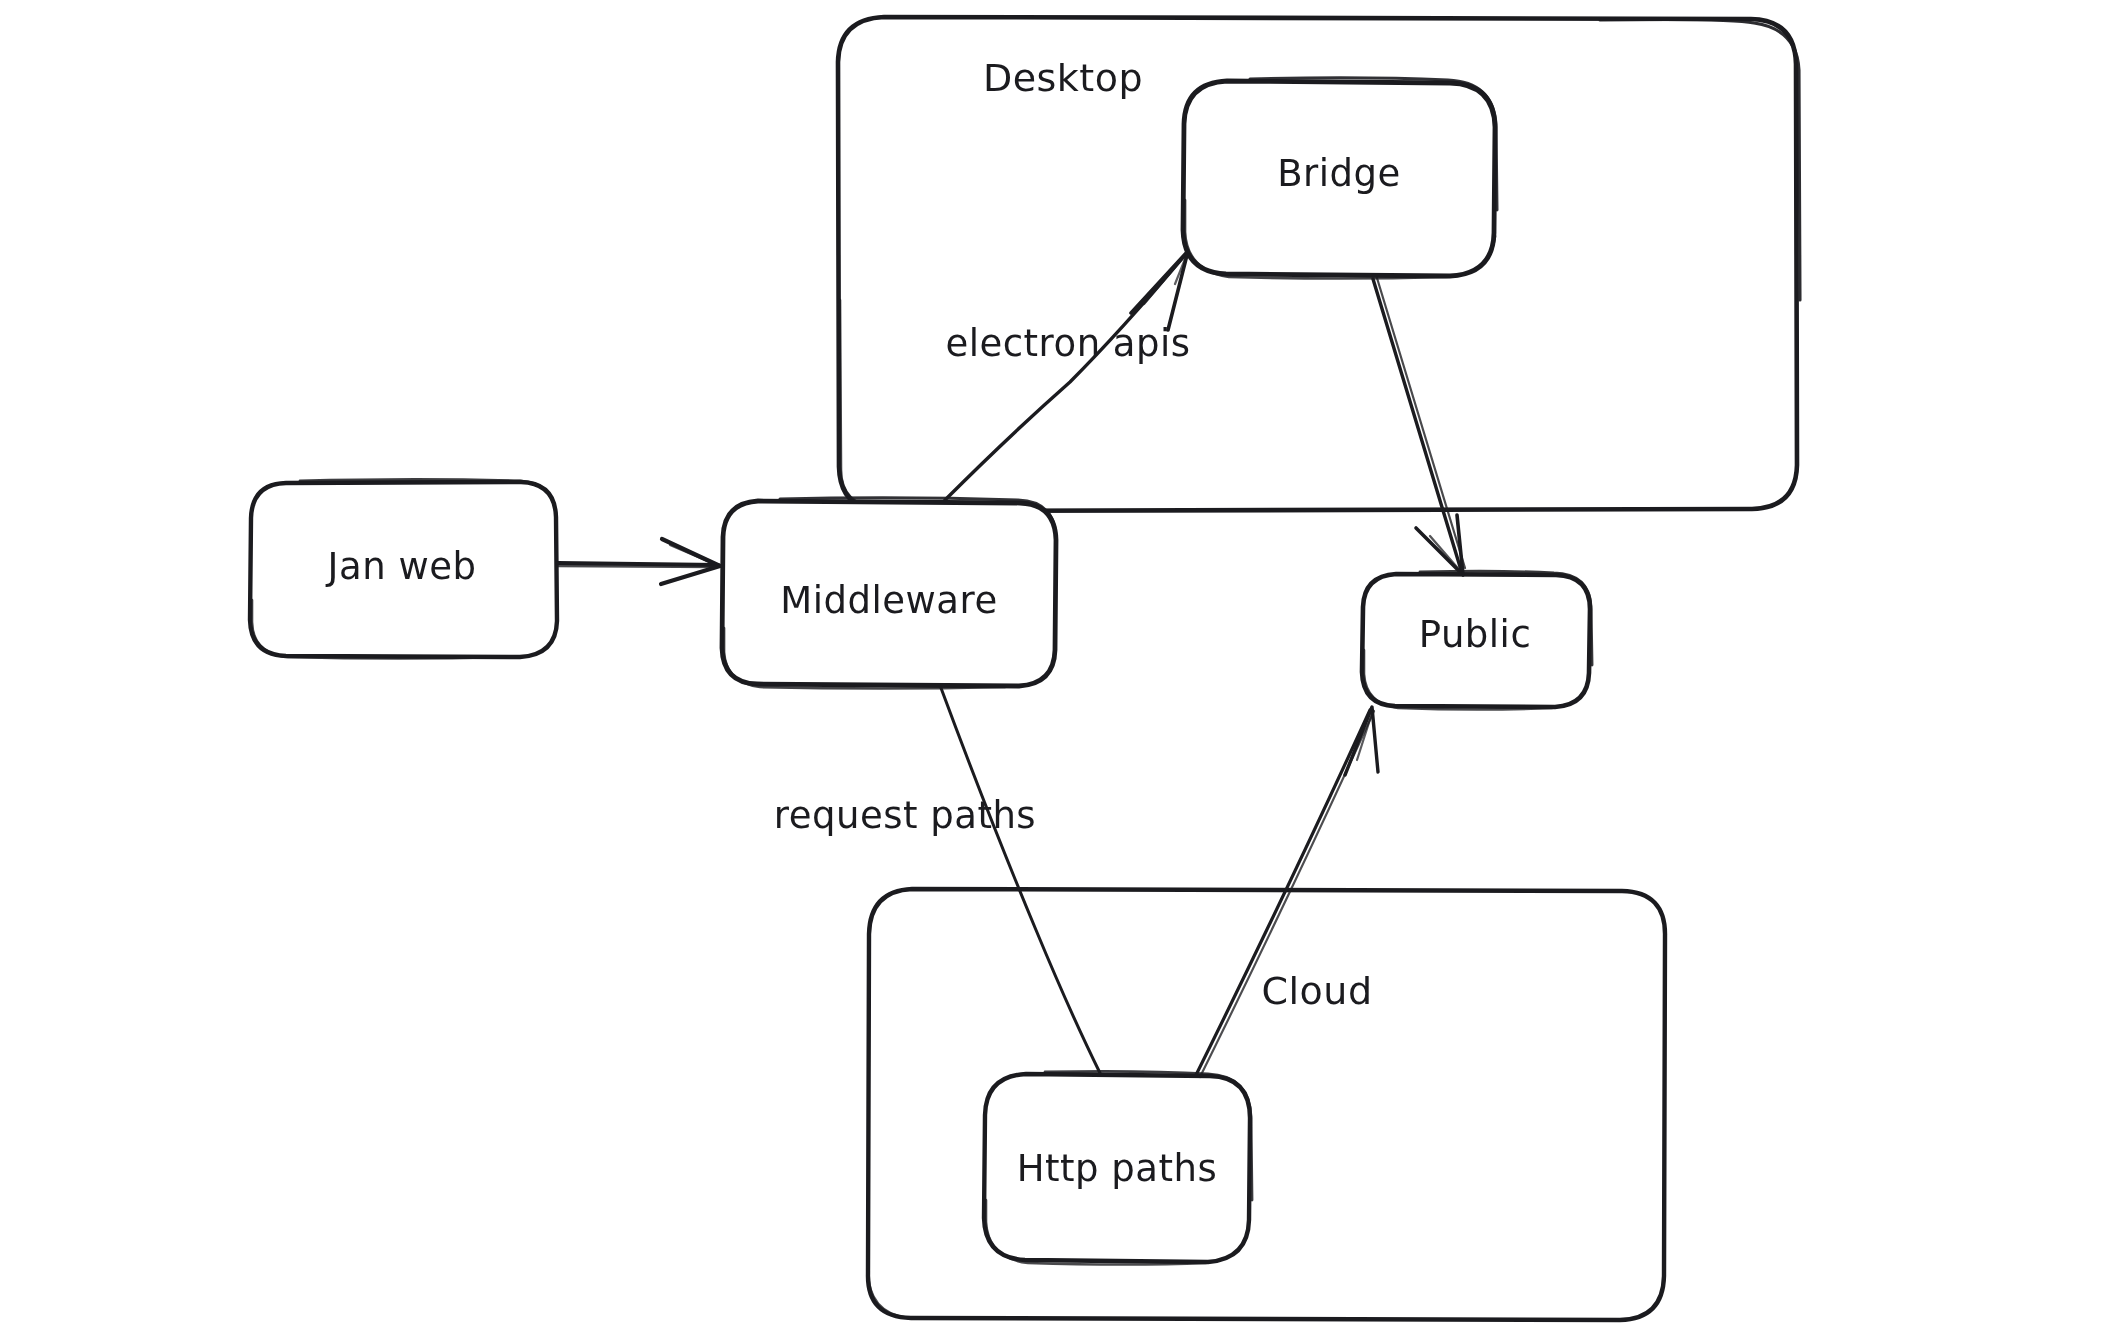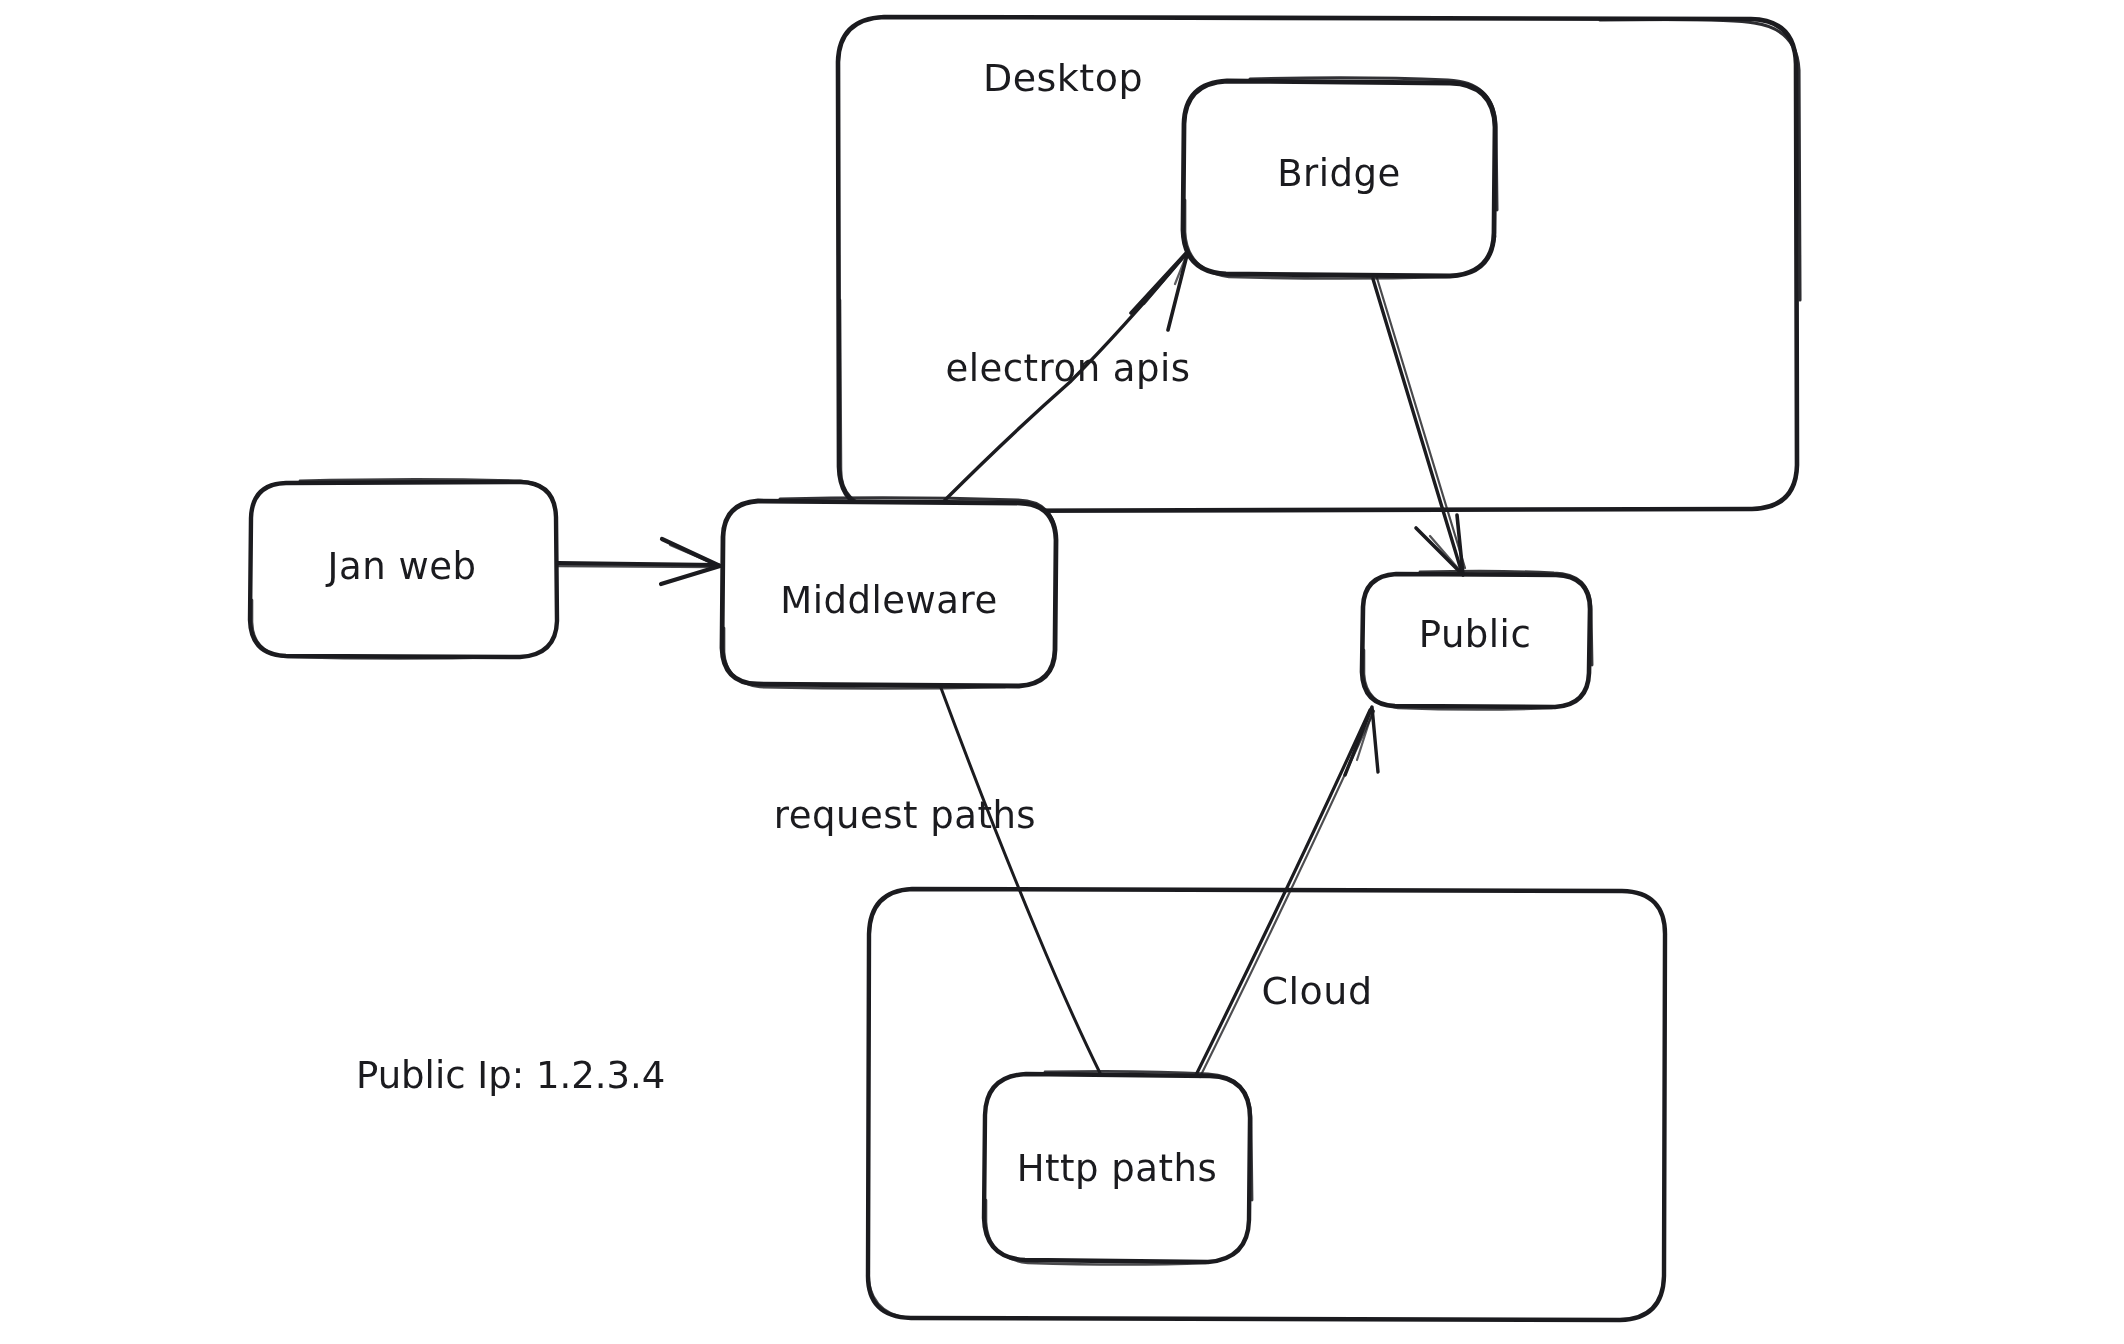--- a/index.html
+++ b/index.html
@@ -142,23 +142,22 @@
   <div class="hand-text node-label" style="left:402px; top:566px;">Jan web</div>
 
   <div class="hand-text node-label" style="left:889px; top:600px;">Middleware</div>
 
   <div class="hand-text node-label" style="left:1339px; top:173px;">Bridge</div>
 
   <div class="hand-text node-label" style="left:1475px; top:634px;">Public</div>
 
   <div class="hand-text node-label" style="left:1117px; top:1168px;">Http paths</div>
 
-  <div class="hand-text edge-label" style="left:1068px; top:368px;">electron apis</div>
+  <div class="hand-text edge-label" style="left:1068px; top:343px;">electron apis</div>
 
   <div class="hand-text edge-label" style="left:905px; top:815px;">request paths</div>
 
   <div class="hand-text group-label" style="left:1284px; top:991px;margin-left:33px;">Cloud</div>
 
   <div class="note-block" style="left:356px; top:963px;">
-    <div>Public Ip: 1.2.3.4</div>
   </div>
 
 </div>
 
 </body></html>

